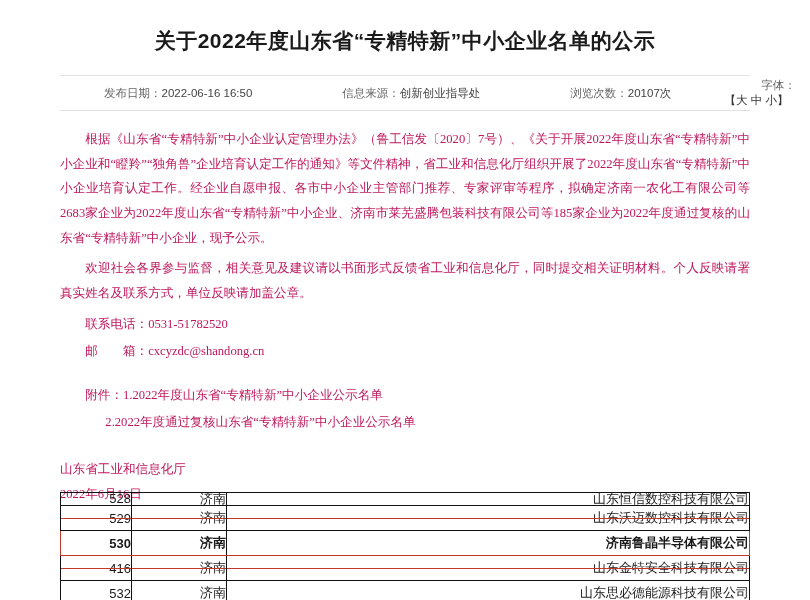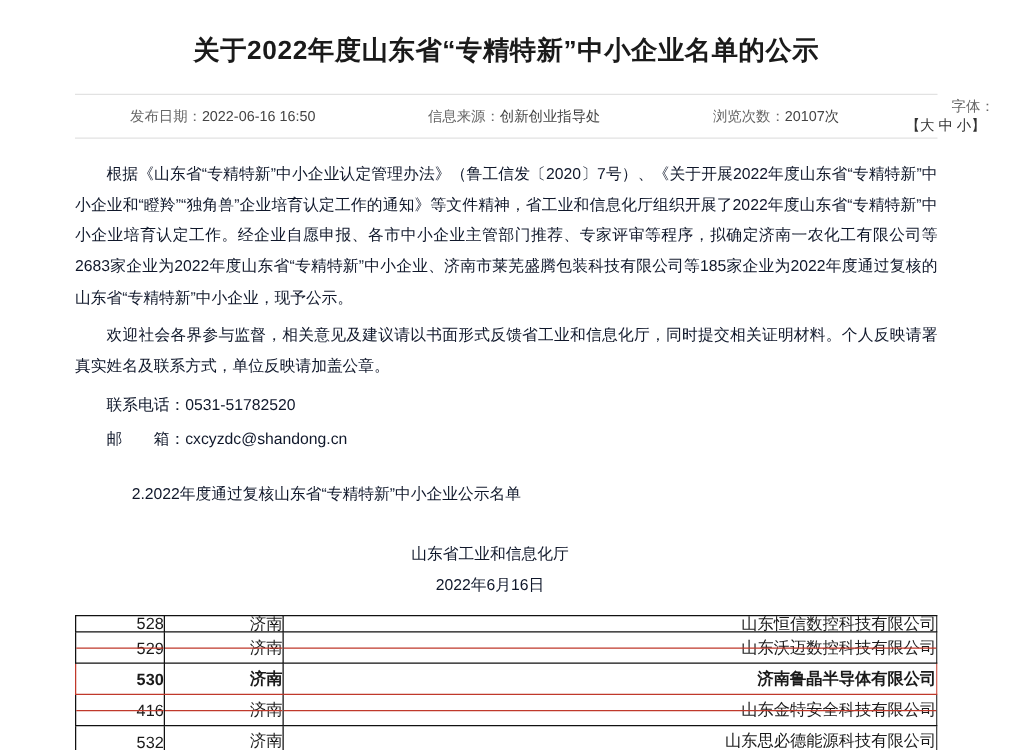--- a/index.html
+++ b/index.html
@@ -57,22 +57,23 @@
     flex-direction: column;
   }
   .font-size-item .sizes {
     color: #333;
   }
   .content {
     margin: 0 60px;
     padding-top: 16px;
     font-size: 12.6px;
     line-height: 1.95;
-    color: #0f172a;
+    color: #be185d;
     text-align: justify;
+    font-family: Liberation Serif, serif;
   }
   .content p {
     margin: 0 0 6px 0;
     text-indent: 2em;
   }
   .info-line {
     margin: 0;
     text-indent: 2em;
     line-height: 2.1;
     font-size: 12.6px;
@@ -84,21 +85,21 @@
     text-indent: 2em;
     line-height: 2.1;
     font-size: 12.6px;
     margin: 0;
   }
   .attach-line.second {
     text-indent: 3.6em;
   }
   .sign-block {
     margin-top: 22px;
-    text-align: center;
+    text-align: left;
     font-size: 12.6px;
     line-height: 2.0;
     padding-right: 26px;
   }
   .table-wrap {
     position: absolute;
     left: 60px;
     right: 60px;
     top: 492px;
     overflow: hidden;
@@ -169,20 +170,21 @@
   </div>
 
   <div class="content">
     <p>根据《山东省“专精特新”中小企业认定管理办法》（鲁工信发〔2020〕7号）、《关于开展2022年度山东省“专精特新”中小企业和“瞪羚”“独角兽”企业培育认定工作的通知》等文件精神，省工业和信息化厅组织开展了2022年度山东省“专精特新”中小企业培育认定工作。经企业自愿申报、各市中小企业主管部门推荐、专家评审等程序，拟确定济南一农化工有限公司等2683家企业为2022年度山东省“专精特新”中小企业、济南市莱芜盛腾包装科技有限公司等185家企业为2022年度通过复核的山东省“专精特新”中小企业，现予公示。</p>
     <p>欢迎社会各界参与监督，相关意见及建议请以书面形式反馈省工业和信息化厅，同时提交相关证明材料。个人反映请署真实姓名及联系方式，单位反映请加盖公章。</p>
 
     <div class="info-line">联系电话：0531-51782520</div>
     <div class="info-line">邮　　箱：cxcyzdc@shandong.cn</div>
 
     <div class="attach-block">
+      <div class="attach-line">附件：1.2022年度山东省“专精特新”中小企业公示名单</div>
       <div class="attach-line second">2.2022年度通过复核山东省“专精特新”中小企业公示名单</div>
     </div>
 
     <div class="sign-block">
       <div>山东省工业和信息化厅</div>
       <div>2022年6月16日</div>
     </div>
   </div>
 
   <div class="table-wrap">

